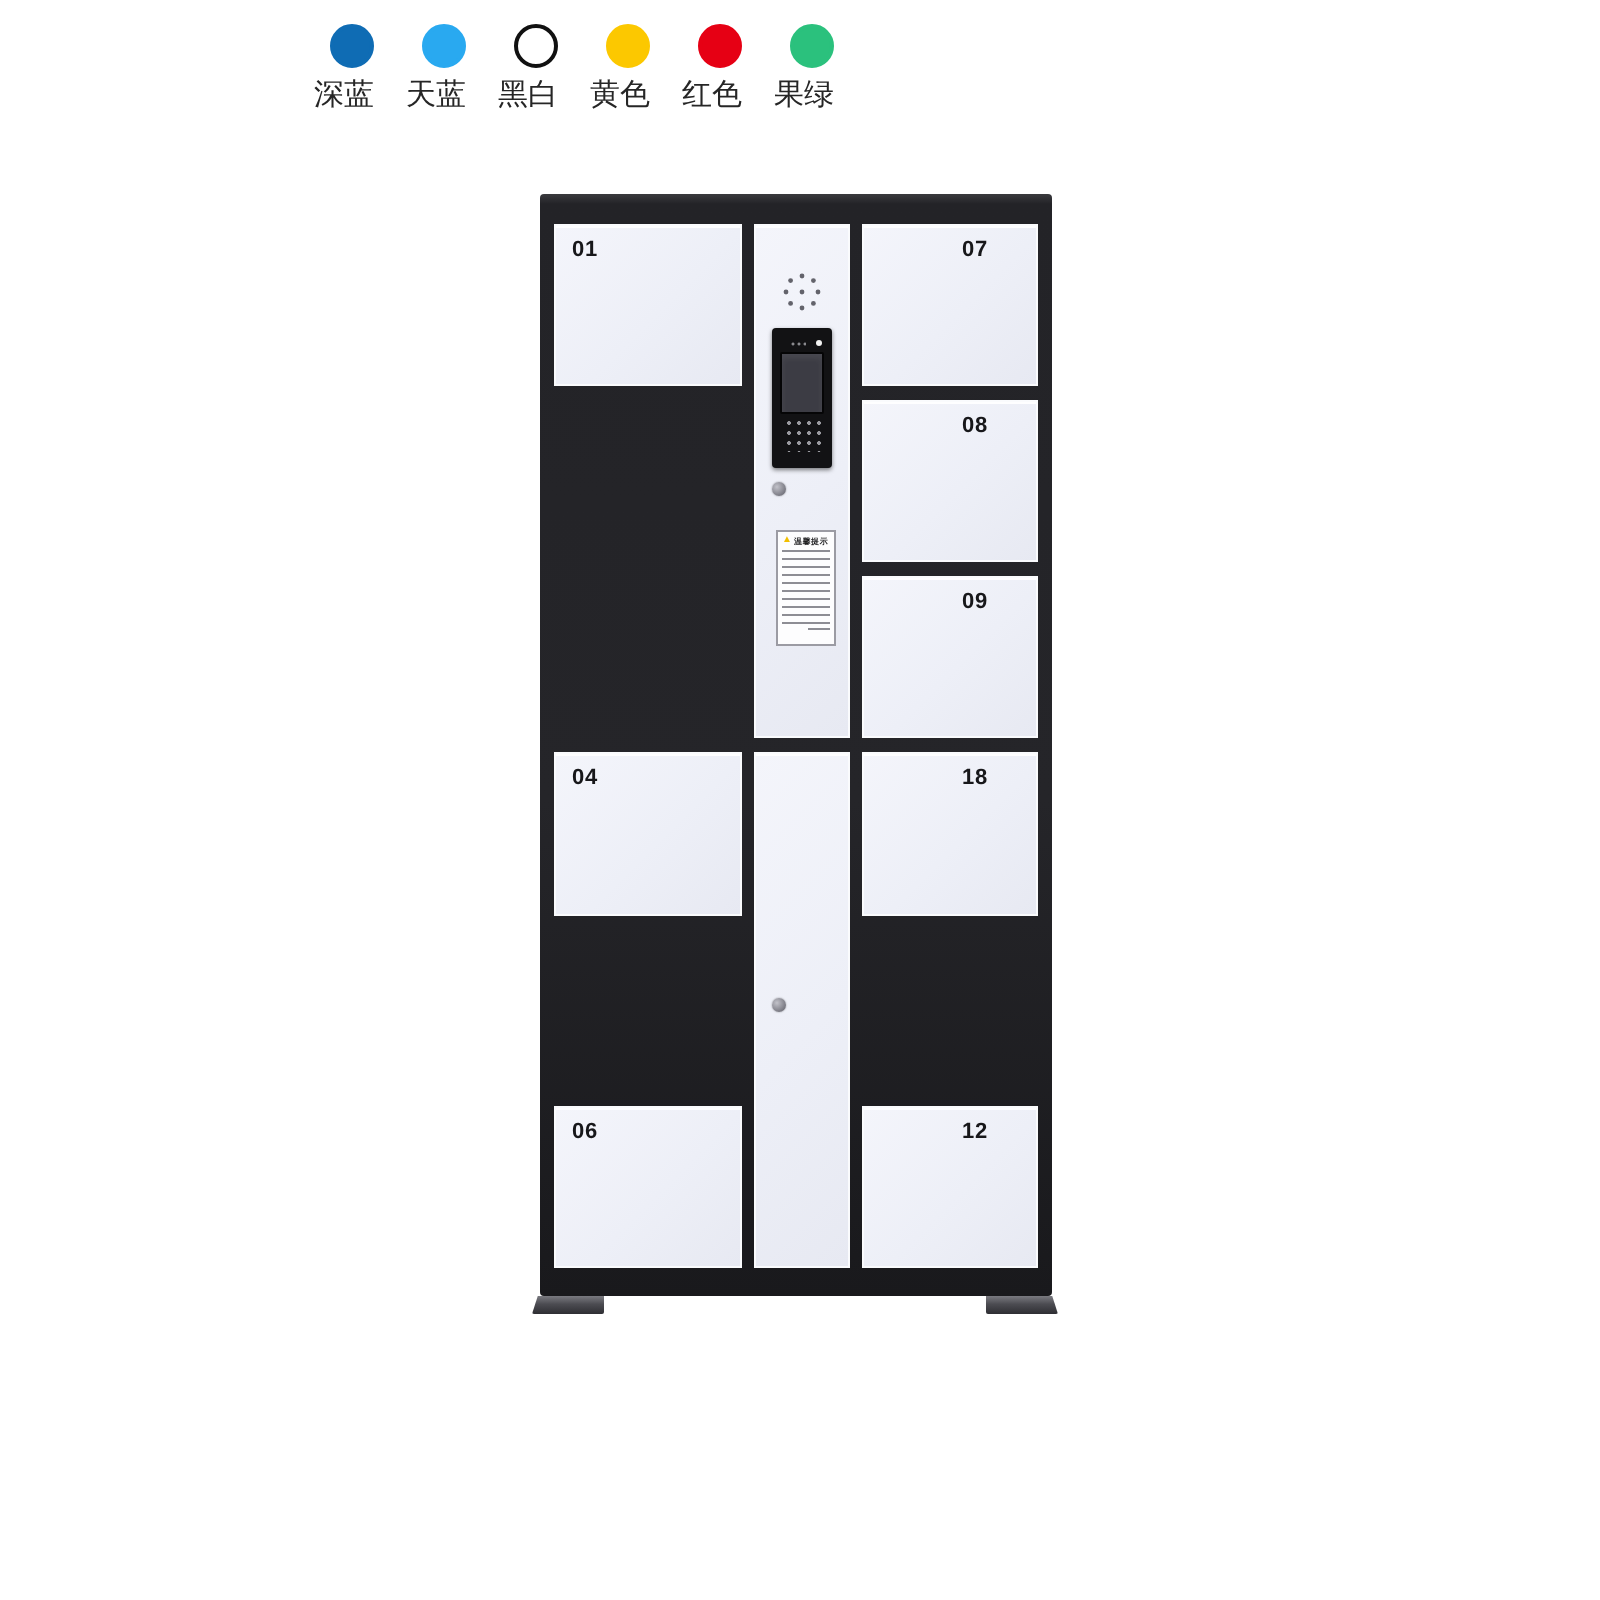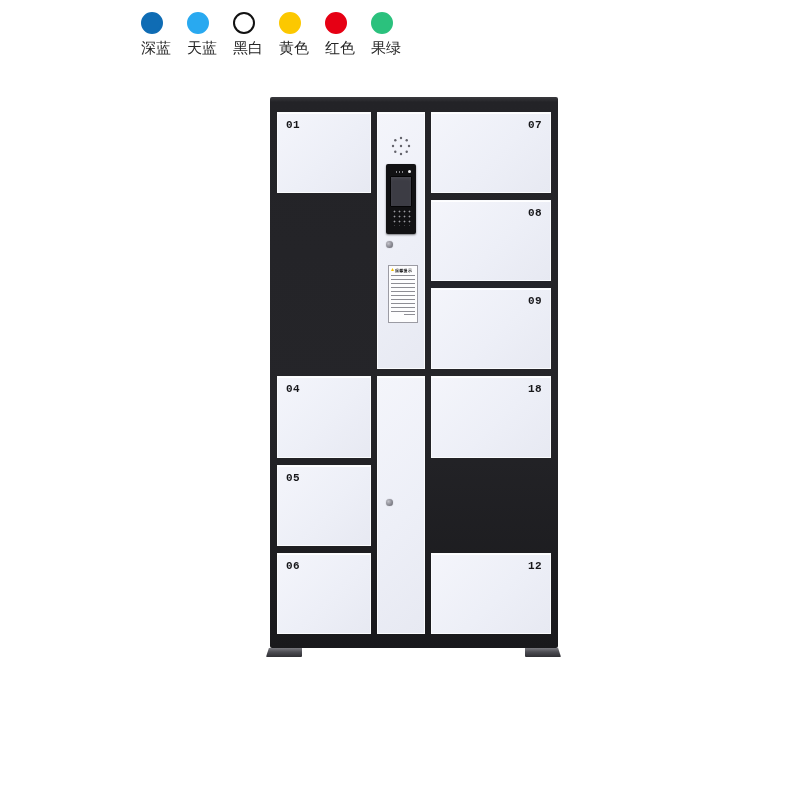--- a/index.html
+++ b/index.html
@@ -3,45 +3,44 @@
 <meta charset="utf-8">
 <style>
   html,body { margin:0; padding:0; }
   .page {
     position:relative; width:800px; height:800px; background:#ffffff;
     font-family:"Liberation Sans", sans-serif; overflow:hidden;
   }
 
   
   .color-row { position:absolute; left:141px; top:12px; display:flex; }
-  .color-item { width:46px; display:flex; flex-direction:column; align-items:flex-start; cursor:pointer; }
+  .color-item { width:46px; display:flex; flex-direction:column; align-items:flex-end; cursor:pointer; }
   .dot { width:22px; height:22px; border-radius:50%; box-sizing:border-box; border:2px solid transparent; }
   .color-label { margin-top:6px; font-size:15px; color:#262626; line-height:1; white-space:nowrap; }
 
   
   .cabinet {
-    position:absolute; left:270px; top:97px; width:288px; height:551px;
+    position:absolute; left:270px; top:97px; width:256px; height:551px;
     background:linear-gradient(180deg, #3a3a3e 0px, #232327 5px, #252529 55%, #19191c 100%);
     border-radius:2px;
-    font-family:Liberation Mono, monospace;
   }
   .cabinet-grid {
     position:absolute; left:7px; right:7px; top:15px; bottom:14px;
     display:grid; grid-template-columns:94px 48px 1fr;
     grid-template-rows:repeat(6, 1fr); gap:7px 6px;
   }
   .door {
     position:relative; box-sizing:border-box;
     background:linear-gradient(135deg, #f4f5fb 0%, #edeff7 55%, #e7e9f2 100%);
     border:1px solid #fafbfd;
     box-shadow:inset 0 1px 0 rgba(255,255,255,.9);
   }
   .door-num { position:absolute; top:6px; font-size:11px; font-weight:bold; color:#17171a; letter-spacing:.4px; }
   .door.left  .door-num { left:8px; }
-  .door.right .door-num { right:8px; }
+  .door.right .door-num { right:24px; }
 
   .panel-top { grid-column:2; grid-row:1 / 4; }
   .door-tall { grid-column:2; grid-row:4 / 7; }
 
   
   .speaker { position:absolute; top:20px; left:50%; transform:translateX(-50%); }
 
   
   .device {
     position:absolute; top:51px; left:50%; transform:translateX(-50%);
@@ -129,23 +128,20 @@
 
   <div class="cabinet">
     <div class="cabinet-grid">
 
       <div class="door left" style="grid-column:1;grid-row:1">
         <span class="door-num">01</span>
         </div>
       <div class="door left" style="grid-column:1;grid-row:4">
         <span class="door-num">04</span>
         </div>
-      <div class="door left" style="grid-column:1;grid-row:5">
-        <span class="door-num">05</span>
-        </div>
       <div class="door left" style="grid-column:1;grid-row:6">
         <span class="door-num">06</span>
         </div>
 
       <div class="door panel-top">
         <svg class="speaker" width="28" height="26" viewBox="0 0 28 26">
           <g fill="#63636b">
             <circle cx="14" cy="13" r="1.2"></circle>
             <circle cx="14" cy="5" r="1.2"></circle>
               <circle cx="14" cy="21" r="1.2"></circle>

